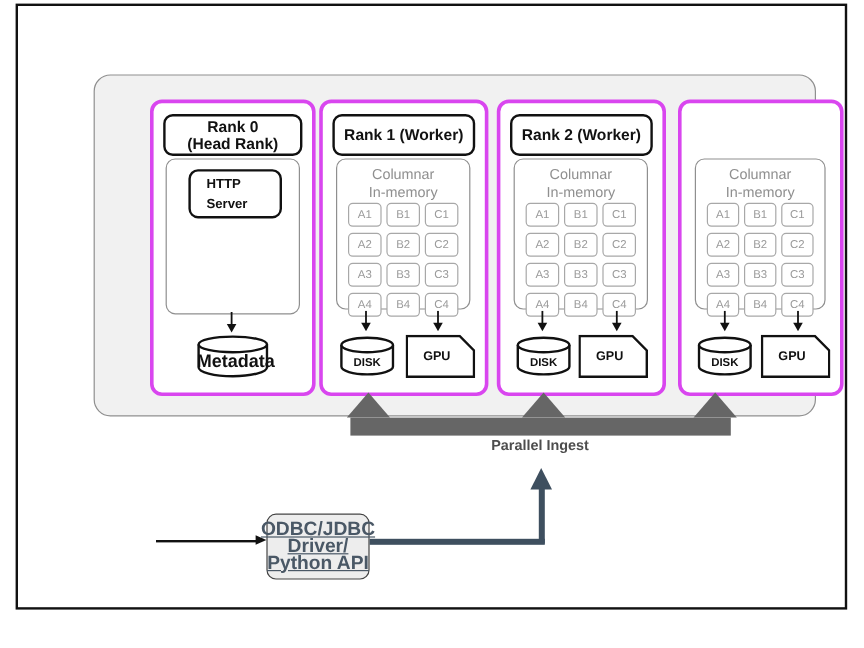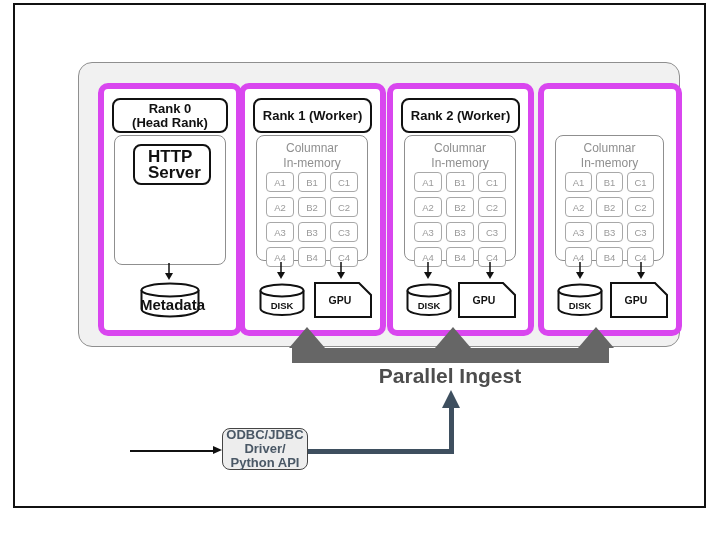--- a/index.html
+++ b/index.html
@@ -2,50 +2,50 @@
 <html><head>
 <meta charset="utf-8">
 <style>
   html,body{margin:0;padding:0;background:#fff;}
   .canvas{position:relative;width:720px;height:540px;background:#fff;
     font-family:"Liberation Sans",sans-serif;color:#111;overflow:hidden;}
   .abs{position:absolute;}
   .frame{left:13px;top:3px;width:689px;height:501px;border:2px solid #111;background:#fff;}
   .cluster{left:78px;top:62px;width:600px;height:283px;background:#f1f1f1;
     border:1px solid #8f8f8f;border-radius:14px;z-index:1;}
-  .panel{top:20px;height:241px;background:#fff;border:6px solid #d946ef;border-radius:10px;}
+  .panel{top:20px;height:241px;background:#fff;border:3px solid #d946ef;border-radius:10px;margin-left:27px;}
   .rank-title{left:8px;right:8px;top:9px;height:31px;background:#fff;border:2px solid #111;
     border-radius:8px;display:flex;align-items:center;justify-content:center;text-align:center;
     font-weight:bold;font-size:13px;line-height:14px;white-space:pre-line;}
   .head-inner{left:10px;top:46px;width:110px;height:128px;background:#fff;
     border:1px solid #8f8f8f;border-radius:8px;}
   .http-box{left:18px;top:8px;width:78px;height:41px;border:2px solid #111;border-radius:8px;
-    display:flex;align-items:center;font-weight:bold;font-size:17px;line-height:16px;
+    display:flex;align-items:center;font-weight:bold;font-size:11px;line-height:16px;
     padding-left:13px;white-space:pre-line;box-sizing:border-box;background:#fff;}
   .mem-box{left:11px;right:12px;top:46px;height:126px;background:#fff;
     border:1px solid #8f8f8f;border-radius:8px;box-sizing:border-box;}
   .mem-heading{left:0;right:0;top:5px;text-align:center;color:#8f8f8f;font-size:12px;
     line-height:15px;white-space:pre-line;}
   .mem-grid{left:9px;right:9px;top:36px;display:grid;grid-template-columns:repeat(3,1fr);
     column-gap:4px;row-gap:5px;}
   .mem-cell{height:18px;border:1px solid #a8a8a8;border-radius:4px;background:#fff;
     color:#9a9a9a;font-size:9.5px;display:flex;align-items:center;justify-content:center;}
   .cyl-label{left:0;right:0;bottom:6px;text-align:center;font-weight:bold;}
   .bar{background:#666;z-index:2;}
   .tri-up-big{width:0;height:0;border-left:18px solid transparent;
     border-right:18px solid transparent;border-bottom:21px solid #666;z-index:2;}
-  .parallel-label{font-weight:bold;font-size:21px;color:#4d4d4d;text-align:center;}
+  .parallel-label{font-weight:bold;font-size:12px;color:#4d4d4d;text-align:center;}
   .slate{background:#3e4f5f;z-index:2;}
   .tri-up-slate{width:0;height:0;border-left:9px solid transparent;
     border-right:9px solid transparent;border-bottom:18px solid #3e4f5f;z-index:2;}
   .gray-box{background:#ededed;border-radius:6px;display:flex;align-items:center;
     justify-content:center;text-align:center;font-weight:bold;box-sizing:border-box;}
   .client-box{left:21px;top:429px;width:109px;height:44px;border:1.5px solid #3c3c3c;font-size:13px;}
-  .driver-box{left:222px;top:428px;width:86px;height:42px;border:1.5px solid #444;
-    border-radius:8px;font-size:13px;line-height:14px;color:#4a5866;white-space:pre-line;}
+  .driver-box{left:222px;top:428px;width:86px;height:55px;border:1.5px solid #444;
+    border-radius:8px;font-size:16px;line-height:14px;color:#4a5866;white-space:pre-line;text-decoration:underline;}
   .hline{left:130px;top:450px;width:84px;height:1.5px;background:#111;}
   .tri-right{left:213px;top:446px;width:0;height:0;border-top:4.5px solid transparent;
     border-bottom:4.5px solid transparent;border-left:9px solid #111;}
   .note{font-size:13px;color:#1a1a1a;line-height:16px;white-space:pre-line;}
 </style>
 </head>
 <body>
 
 <div class="canvas">
   <div class="abs frame"></div>

